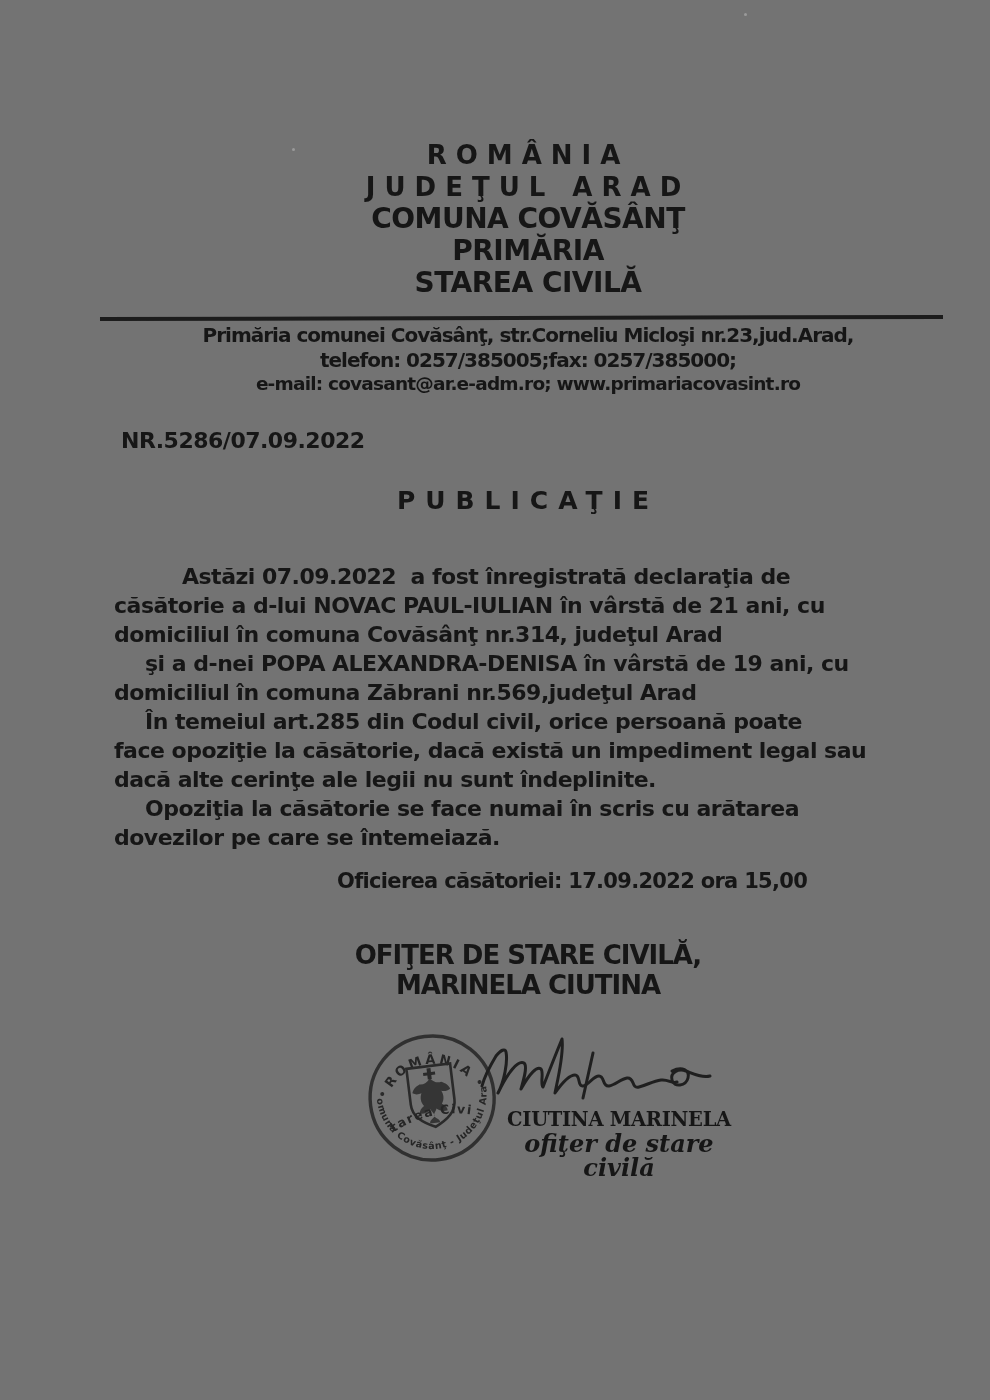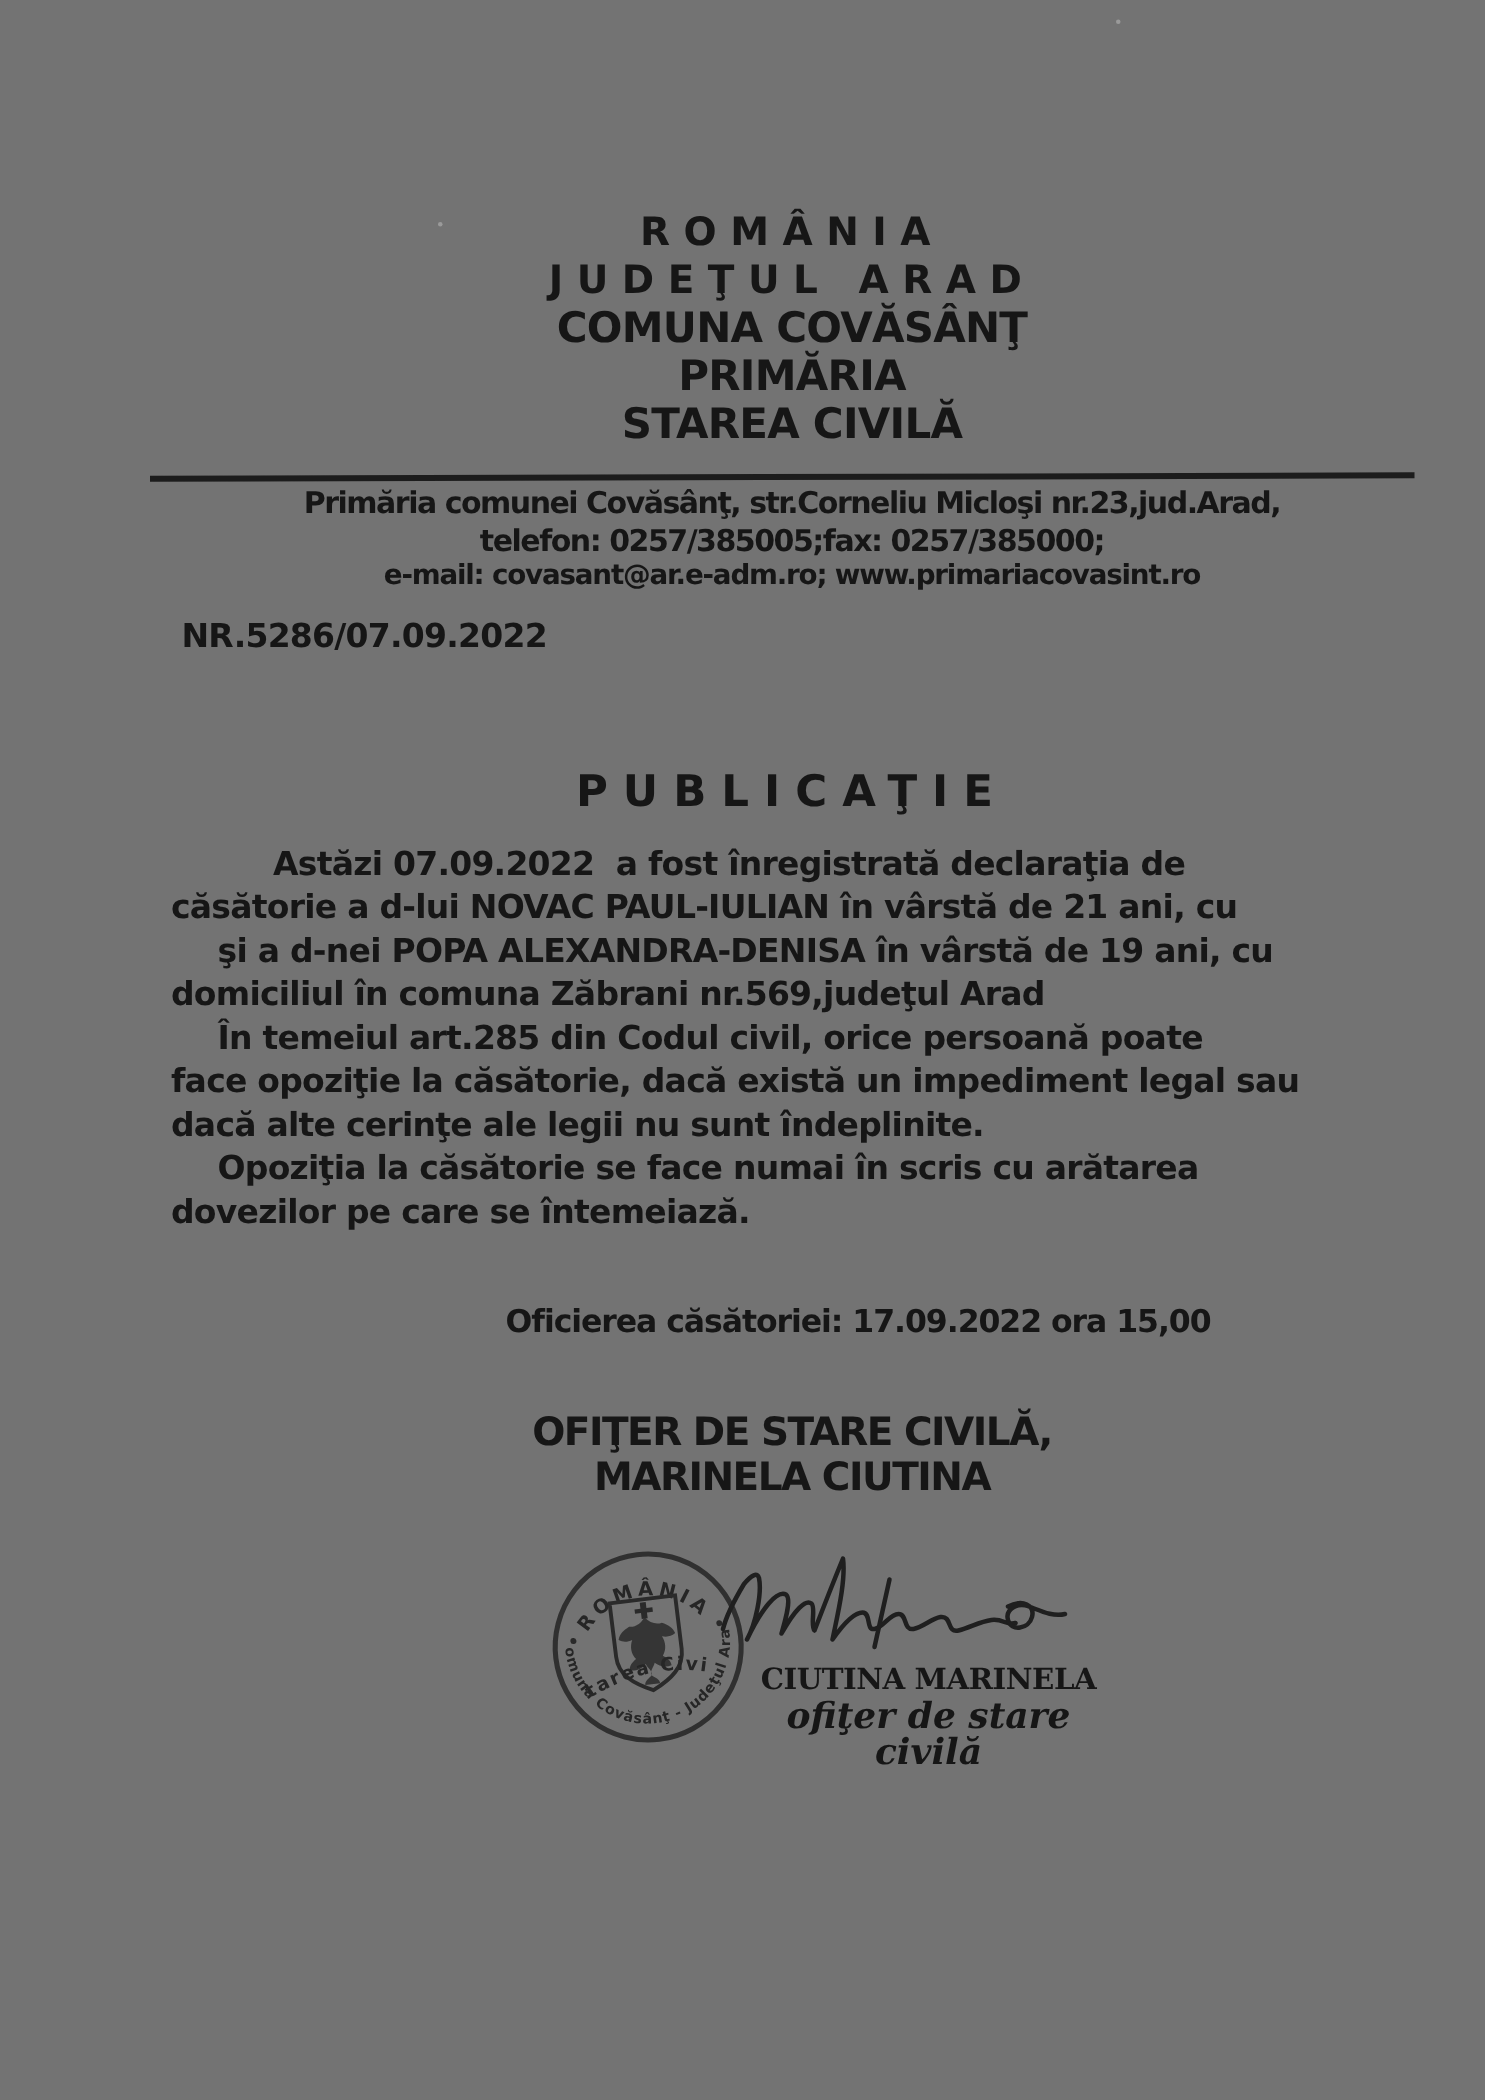--- a/index.html
+++ b/index.html
@@ -20,23 +20,23 @@
   .lh-sp{font-size:26px;font-weight:bold;letter-spacing:9px;line-height:32px;}
   .lh-lg{font-size:28px;font-weight:bold;letter-spacing:-0.5px;line-height:32px;}
 
   .rule{left:100px;top:316px;width:843px;height:4px;background:#1c1c1c;transform:rotate(-0.15deg);}
 
   .contact{left:66px;top:323px;width:924px;}
   .c1{font-size:20px;font-weight:bold;letter-spacing:-1px;line-height:25px;}
   .c2{font-size:20px;font-weight:bold;letter-spacing:-1px;line-height:24px;}
   .c3{font-size:18.5px;font-weight:bold;letter-spacing:-0.8px;line-height:23px;}
 
-  .regnum{left:121px;top:412px;font-size:22px;font-weight:bold;letter-spacing:-0.5px;}
+  .regnum{left:121px;top:428px;font-size:22px;font-weight:bold;letter-spacing:-0.5px;}
 
-  .doc-title{left:66px;top:510px;width:924px;font-size:29px;font-weight:bold;letter-spacing:10px;}
+  .doc-title{left:66px;top:486px;width:924px;font-size:25px;font-weight:bold;letter-spacing:10px;}
 
   .body-text{left:114px;top:562px;width:800px;font-size:22px;font-weight:bold;letter-spacing:-0.5px;line-height:29px;}
   .bl{white-space:pre;}
   .i-lg{padding-left:68px;}
   .i-sm{padding-left:31px;}
 
   .ceremony{left:337px;top:869px;font-size:21px;font-weight:bold;letter-spacing:-0.7px;}
 
   .officer{left:66px;top:940px;width:924px;font-size:26px;font-weight:bold;letter-spacing:-1px;line-height:30px;}
 
@@ -75,20 +75,21 @@
     <div class="c3">e-mail: covasant@ar.e-adm.ro; www.primariacovasint.ro</div>
   </div>
 
   <div class="abs regnum">NR.5286/07.09.2022</div>
 
   <div class="abs ctr doc-title">PUBLICAŢIE</div>
 
   <div class="abs body-text">
     <div class="bl i-lg">Astăzi 07.09.2022  a fost înregistrată declaraţia de</div>
     <div class="bl">căsătorie a d-lui NOVAC PAUL-IULIAN în vârstă de 21 ani, cu</div>
+    <div class="bl">domiciliul în comuna Covăsânţ nr.314, judeţul Arad</div>
     <div class="bl i-sm">şi a d-nei POPA ALEXANDRA-DENISA în vârstă de 19 ani, cu</div>
     <div class="bl">domiciliul în comuna Zăbrani nr.569,judeţul Arad</div>
     <div class="bl i-sm">În temeiul art.285 din Codul civil, orice persoană poate</div>
     <div class="bl">face opoziţie la căsătorie, dacă există un impediment legal sau</div>
     <div class="bl">dacă alte cerinţe ale legii nu sunt îndeplinite.</div>
     <div class="bl i-sm">Opoziţia la căsătorie se face numai în scris cu arătarea</div>
     <div class="bl">dovezilor pe care se întemeiază.</div>
   </div>
 
   <div class="abs ceremony">Oficierea căsătoriei: 17.09.2022 ora 15,00</div>

